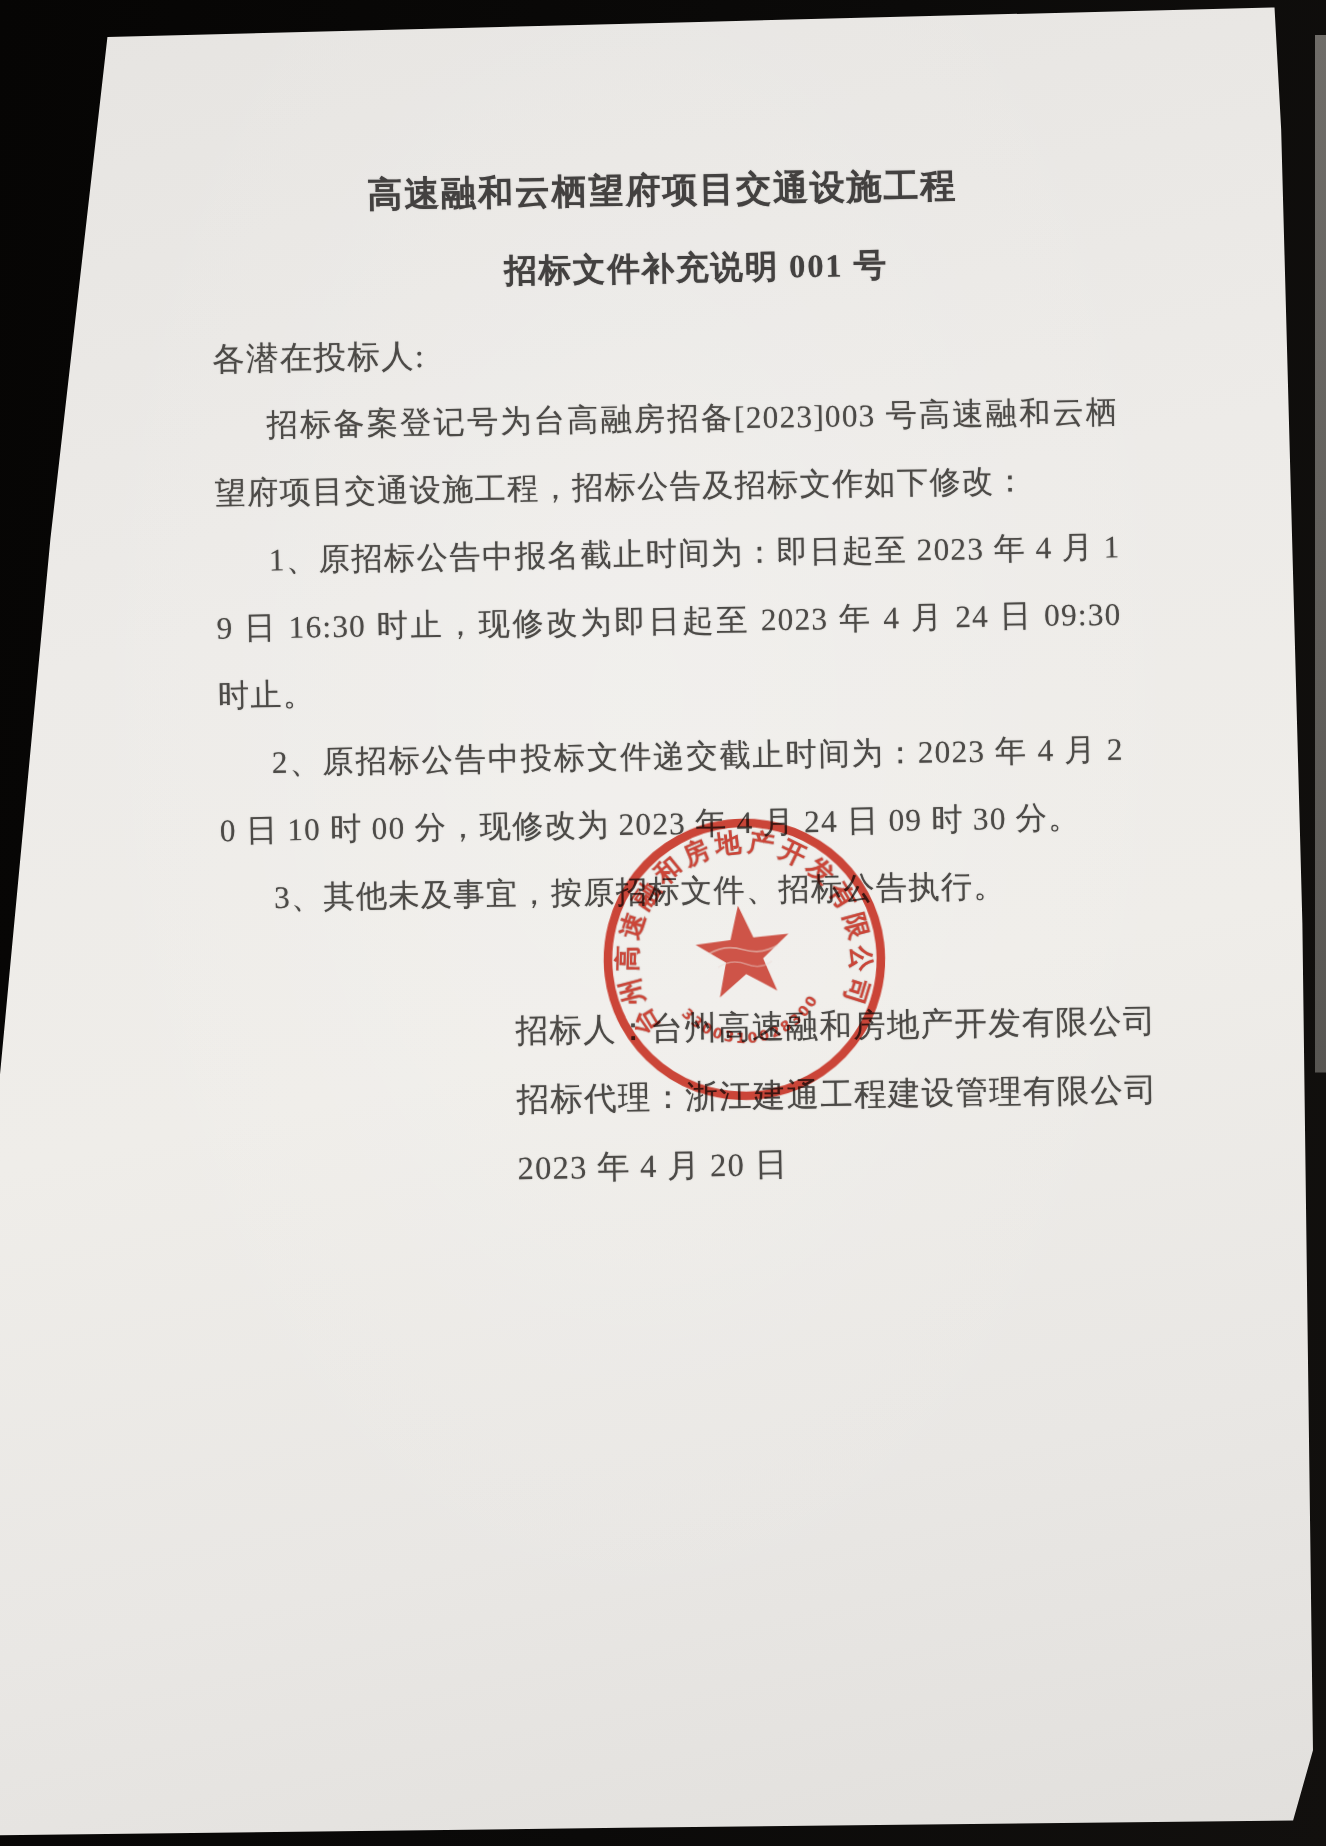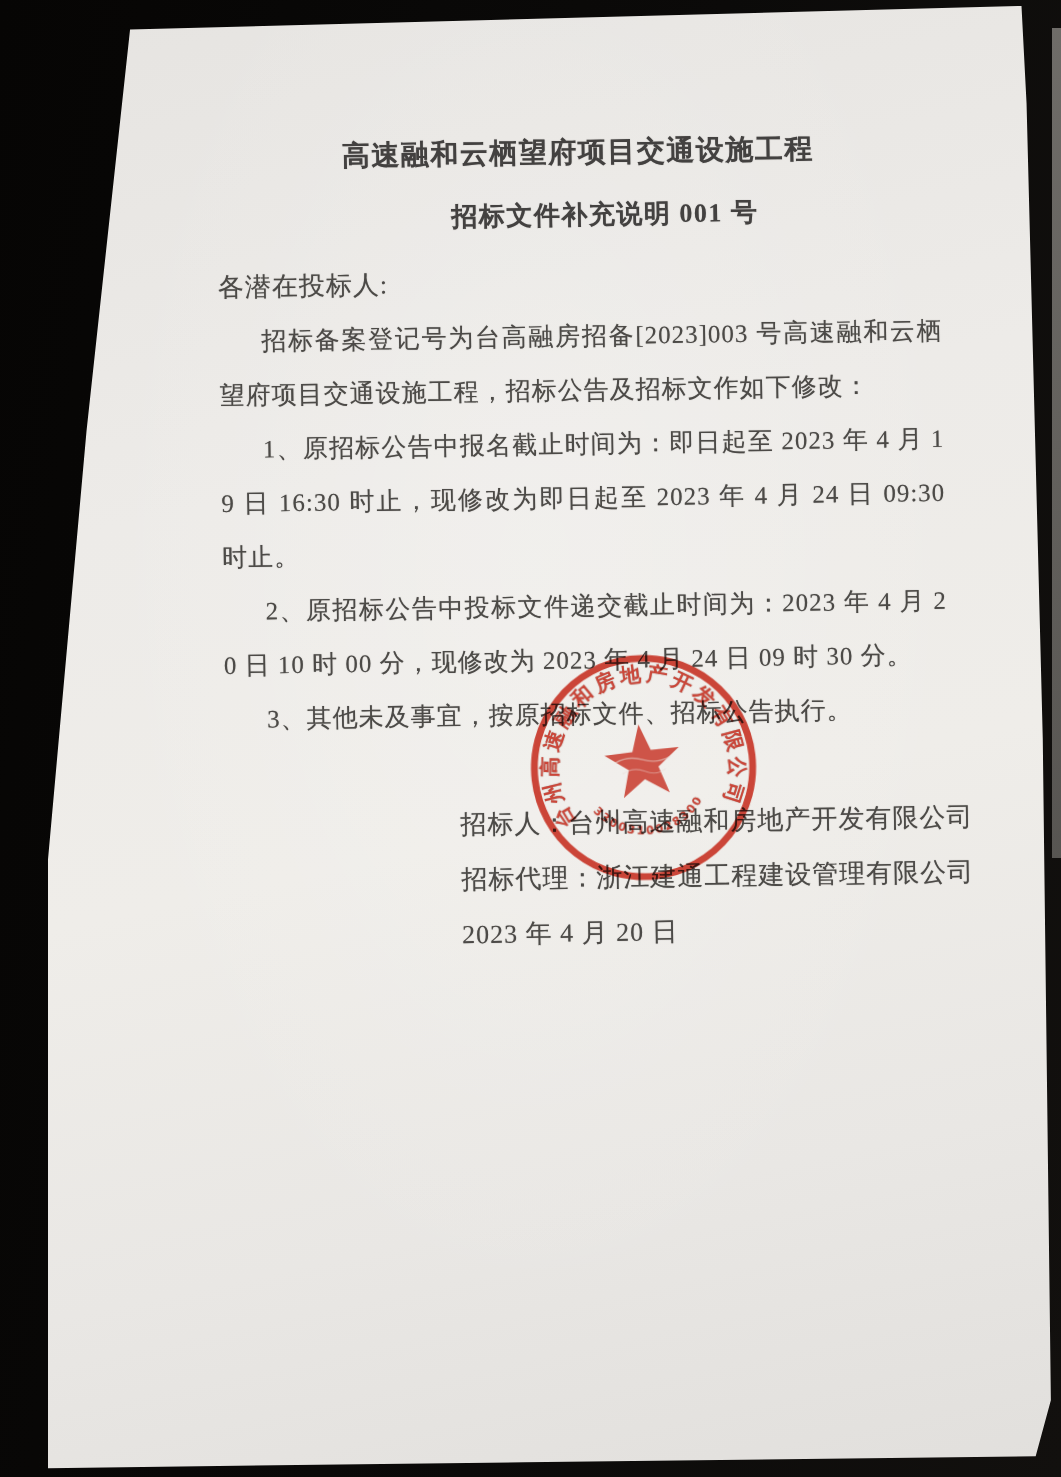--- a/index.html
+++ b/index.html
@@ -24,21 +24,20 @@
     inset: 0;
     background:
       radial-gradient(ellipse at 48% 38%, rgba(255,255,255,.20), rgba(255,255,255,0) 60%),
       linear-gradient(168deg, #e6e4e1 0%, #edebe8 32%, #efede9 55%, #e9e7e4 78%, #e1dfdc 100%);
     clip-path: polygon(
       8.1% 2.0%, 52% 1.2%, 96.1% 0.4%,
       96.6% 7.0%, 98.2% 50.0%, 99.0% 94.8%,
       97.5% 98.6%, 47% 99.0%, 0% 99.4%,
       0% 58.2%, 3.8% 29.2%
     );
-    margin-left: 48px;
   }
   .content {
     position: absolute;
     left: 170px; top: 0;
     width: 724px;
     transform: rotate(-0.9deg);
     transform-origin: 45% 30%;
     color: #4c4a47;
     font-size: 25px;
     letter-spacing: 1px;

